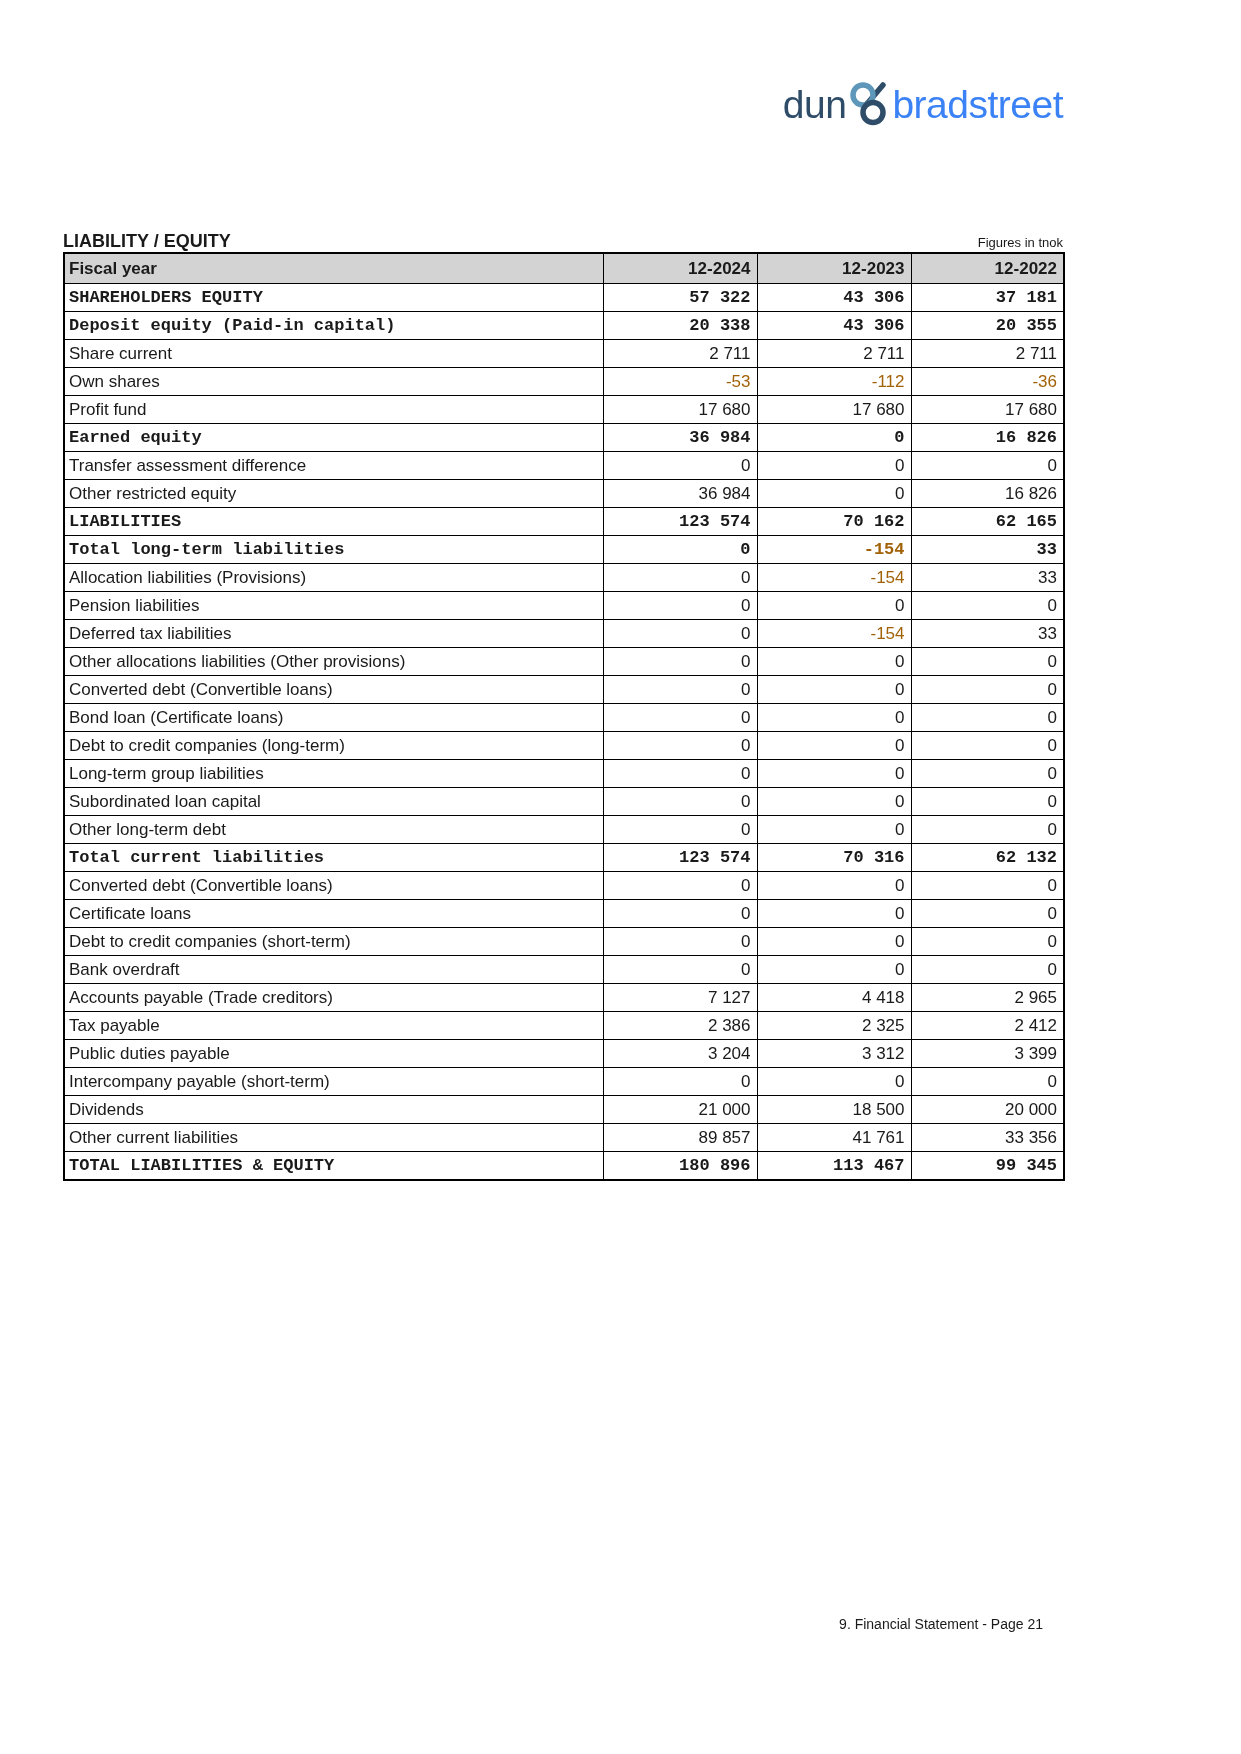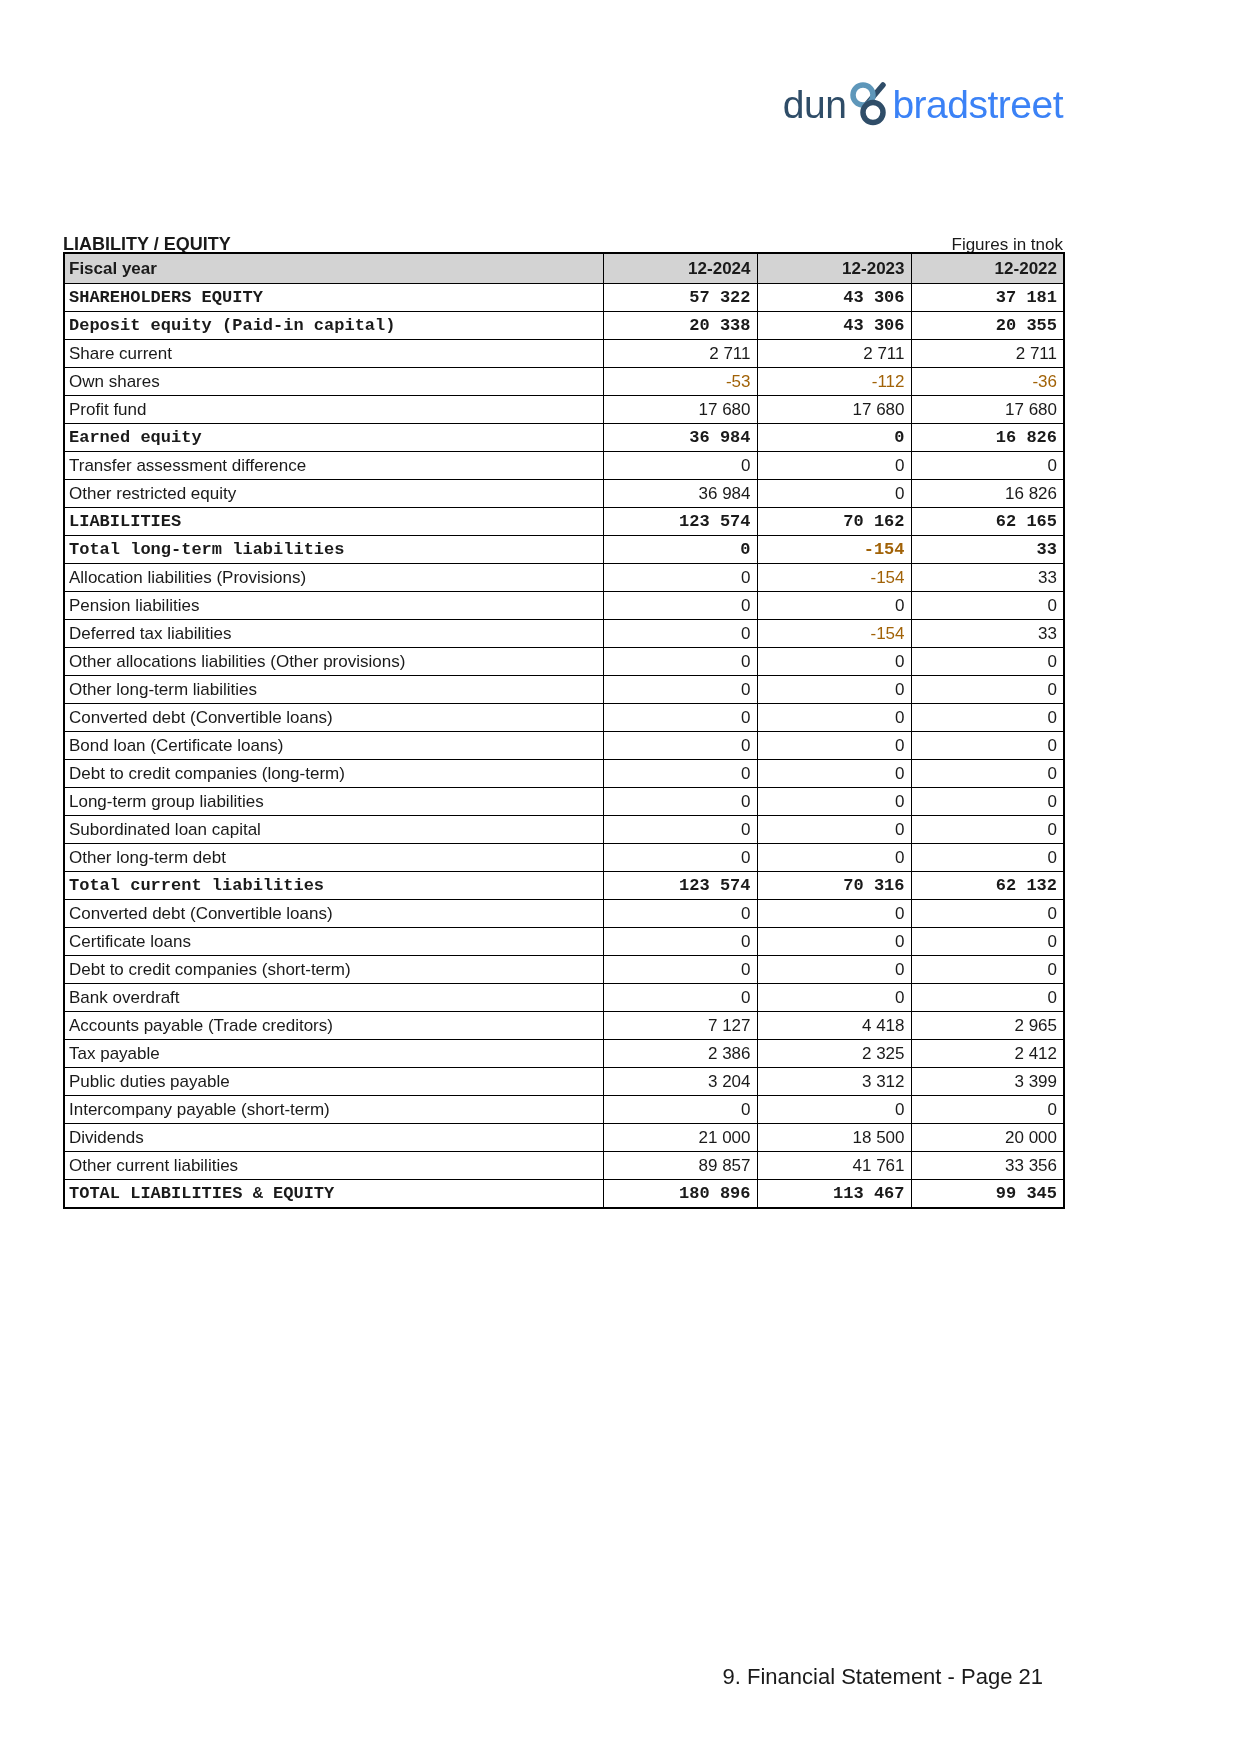--- a/index.html
+++ b/index.html
@@ -49,21 +49,21 @@
     width: 100%;
     display: flex;
     justify-content: space-between;
     align-items: baseline;
   }
   .doc-title {
     font-size: 18px;
     font-weight: bold;
   }
   .figures-note {
-    font-size: 17px;
+    font-size: 13px;
     margin-top: 13px;
   }
   
   table.fin {
     position: absolute;
     top: 252px;
     left: 0;
     width: 1000px;
     border-collapse: collapse;
     table-layout: fixed;
@@ -87,23 +87,23 @@
     font-weight: bold;
     height: 29px;
   }
   table.fin th.label, table.fin td.label { text-align: left; }
   table.fin th.num,   table.fin td.num   { text-align: right; padding-right: 6px; }
   table.fin tr.bold td { font-weight: bold; font-family: Liberation Mono, monospace; }
   table.fin td.neg { color: #a16207; }
   
   .page-footer {
     position: absolute;
-    top: 1664px;
+    top: 1616px;
     right: 20px;
-    font-size: 22px;
+    font-size: 14px;
   }
 </style>
 </head>
 <body>
 
 <div class="content">
 
   <div class="logo">
     <span class="word dun">dun</span>
     <svg width="42" height="48" viewBox="0 0 42 48" aria-hidden="true">
@@ -213,26 +213,20 @@
           <td class="num neg">-154</td>
           <td class="num">33</td>
         </tr>
         <tr>
           <td class="label">Other allocations liabilities (Other provisions)</td>
           <td class="num">0</td>
           <td class="num">0</td>
           <td class="num">0</td>
         </tr>
         <tr>
-          <td class="label">Other long-term liabilities</td>
-          <td class="num">0</td>
-          <td class="num">0</td>
-          <td class="num">0</td>
-        </tr>
-        <tr>
           <td class="label">Converted debt (Convertible loans)</td>
           <td class="num">0</td>
           <td class="num">0</td>
           <td class="num">0</td>
         </tr>
         <tr>
           <td class="label">Bond loan (Certificate loans)</td>
           <td class="num">0</td>
           <td class="num">0</td>
           <td class="num">0</td>

